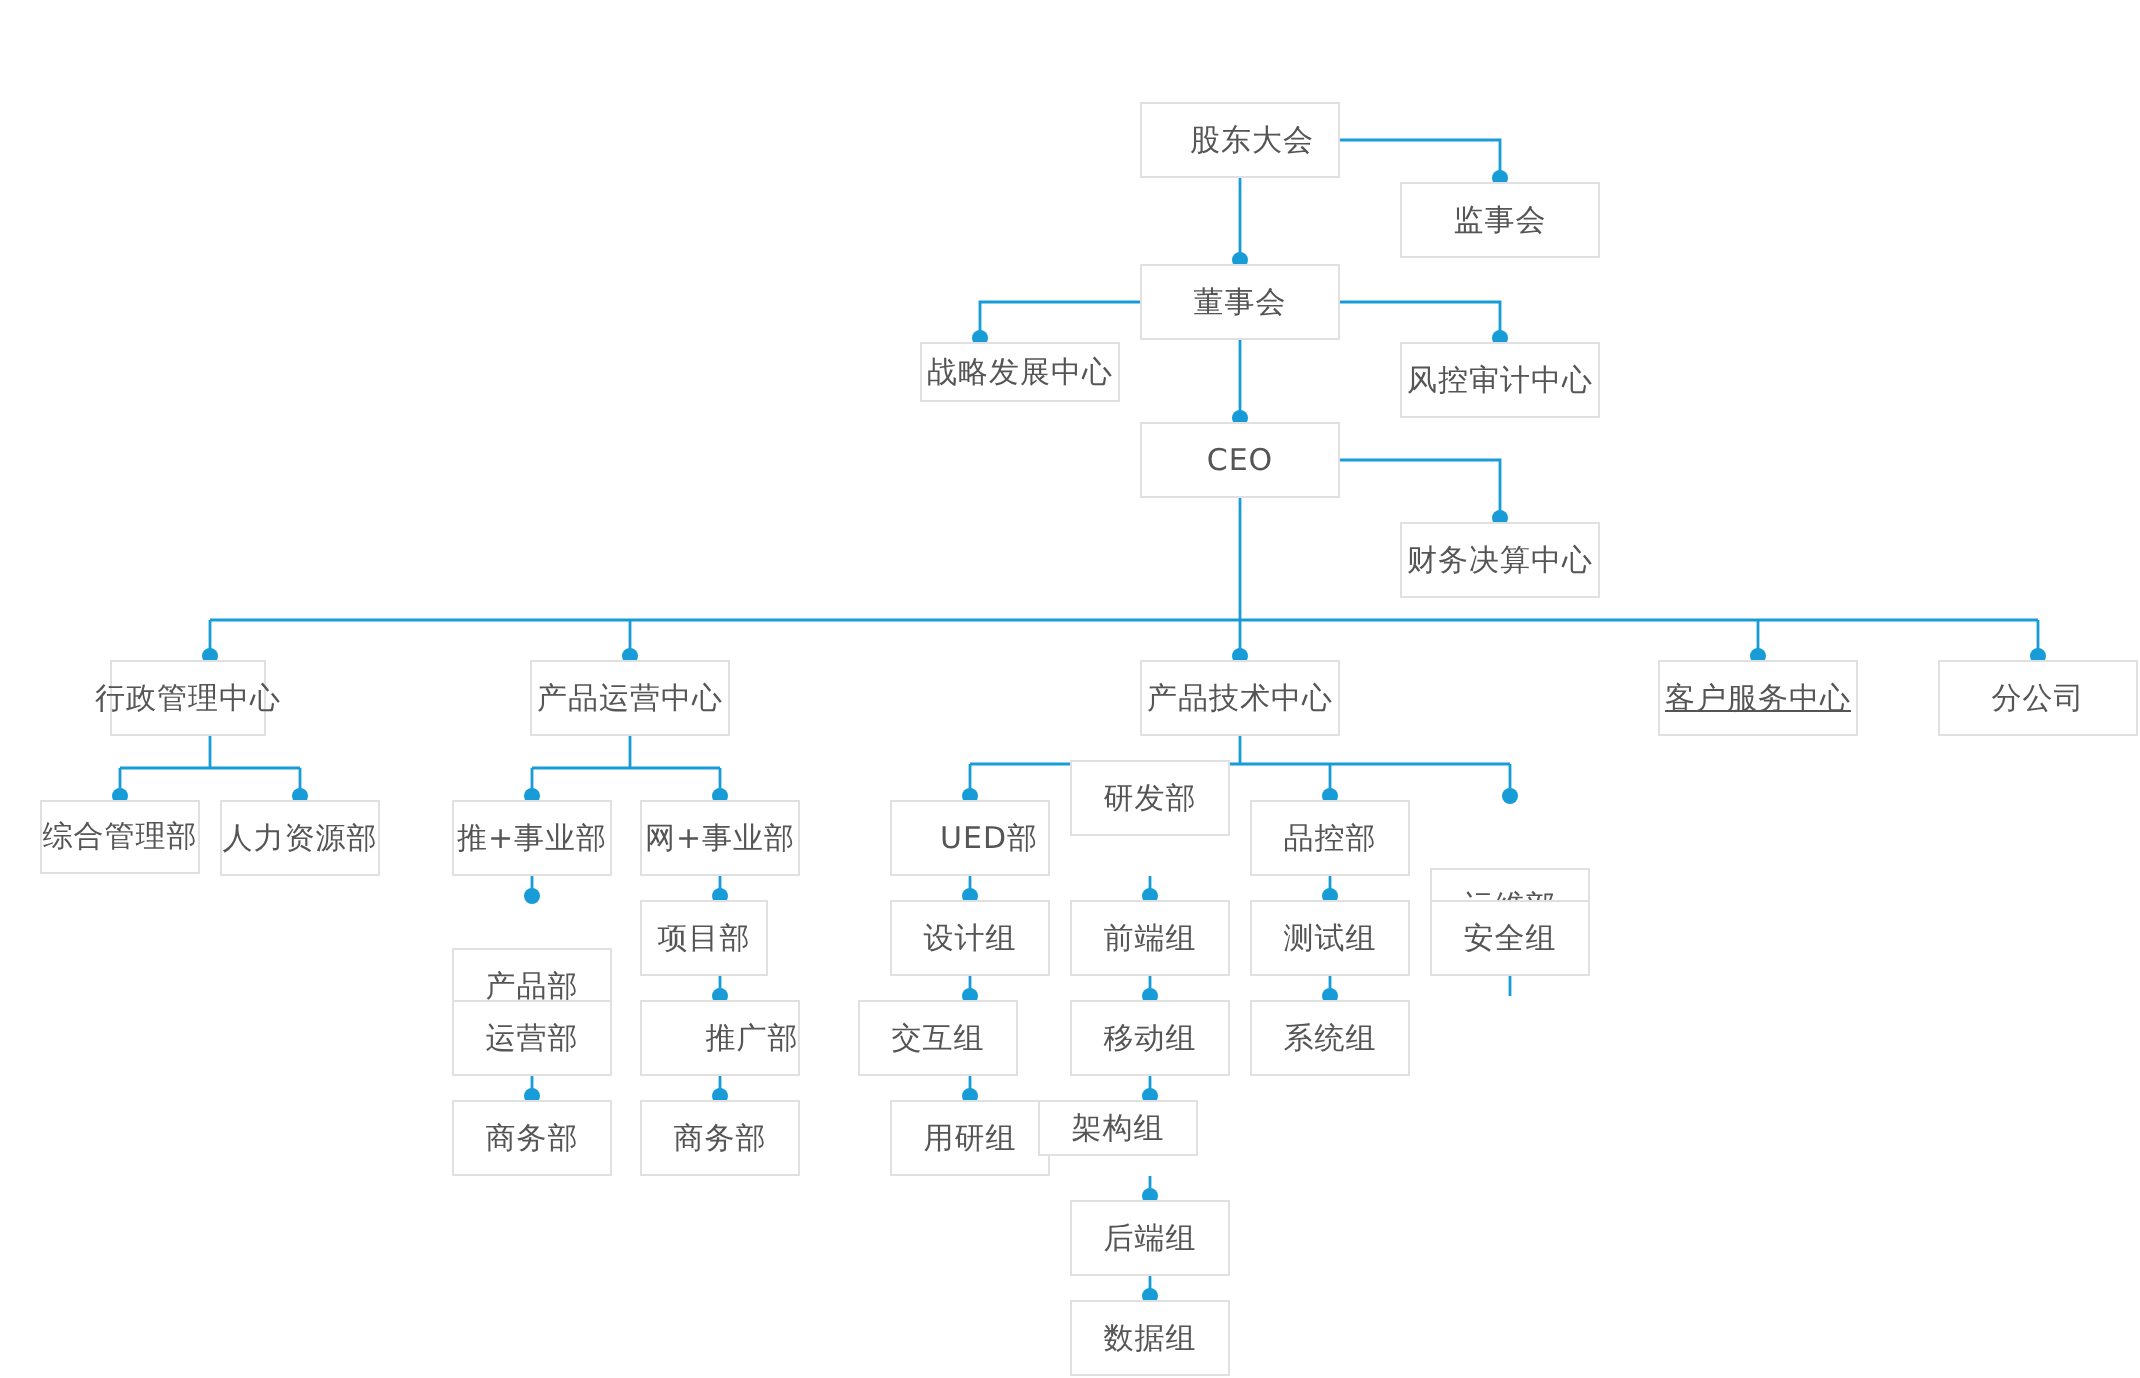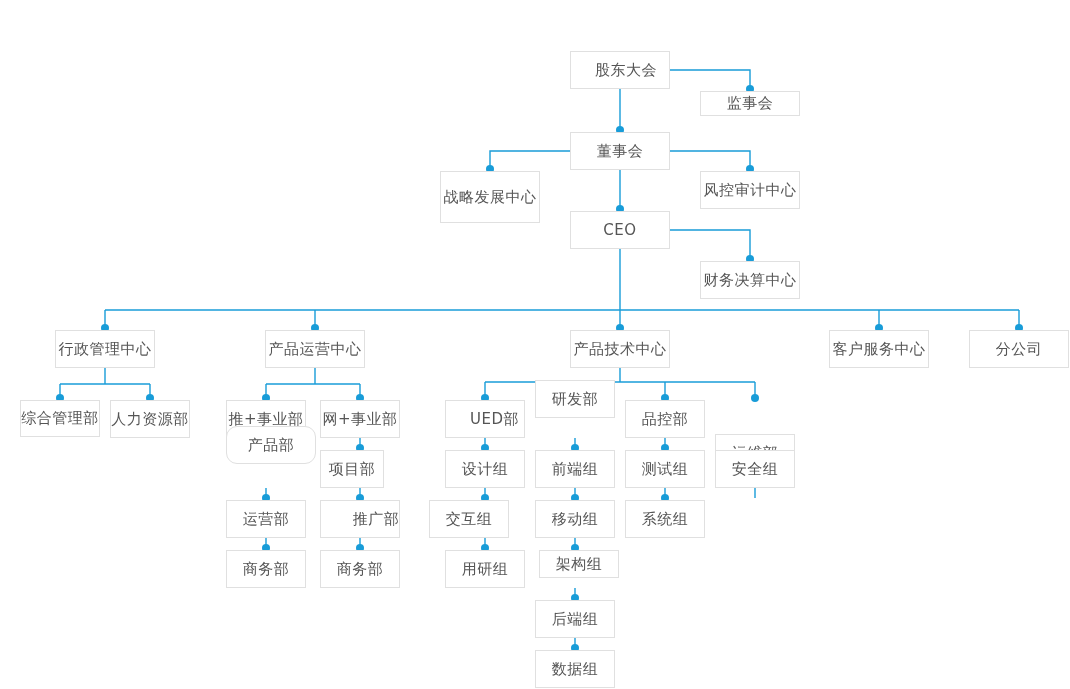--- a/index.html
+++ b/index.html
@@ -112,50 +112,50 @@
       <circle cx="575" cy="648" r="4" fill="#189cd8"></circle>
       <polyline points="665,438 665,448" fill="none" stroke="#189cd8" stroke-width="1.4"></polyline>
       <circle cx="665" cy="448" r="4" fill="#189cd8"></circle>
       <polyline points="755,438 755,498" fill="none" stroke="#189cd8" stroke-width="1.4"></polyline>
       <circle cx="665" cy="498" r="4" fill="#189cd8"></circle>
       <polyline points="665,538 665,448" fill="none" stroke="#189cd8" stroke-width="1.4"></polyline>
       <circle cx="755" cy="448" r="4" fill="#189cd8"></circle>
     </svg>
   <div id="nodes-layer">
       <div class="node" style="left: 570px; top: 51px; width: 100px; height: 38px; padding-left: 12px;">股东大会</div>
-      <div class="node" style="left: 700px; top: 91px; width: 100px; height: 25px; font-family: Liberation Serif, serif;">监事会</div>
+      <div class="node" style="left: 700px; top: 91px; width: 100px; height: 38px; font-family: Liberation Serif, serif;">监事会</div>
       <div class="node" style="left: 570px; top: 132px; width: 100px; height: 38px;">董事会</div>
-      <div class="node" style="left: 440px; top: 171px; width: 100px; height: 52px;">战略发展中心</div>
+      <div class="node" style="left: 460px; top: 171px; width: 100px; height: 30px;">战略发展中心</div>
       <div class="node" style="left: 700px; top: 171px; width: 100px; height: 38px;">风控审计中心</div>
       <div class="node" style="left: 570px; top: 211px; width: 100px; height: 38px;">CEO</div>
       <div class="node" style="left: 700px; top: 261px; width: 100px; height: 38px;">财务决算中心</div>
-      <div class="node" style="left: 55px; top: 330px; width: 100px; height: 38px;">行政管理中心</div>
+      <div class="node" style="left: 55px; top: 330px; width: 78px; height: 38px;">行政管理中心</div>
       <div class="node" style="left: 265px; top: 330px; width: 100px; height: 38px;">产品运营中心</div>
       <div class="node" style="left: 570px; top: 330px; width: 100px; height: 38px;">产品技术中心</div>
-      <div class="node" style="left: 829px; top: 330px; width: 100px; height: 38px;">客户服务中心</div>
+      <div class="node" style="left: 829px; top: 330px; width: 100px; height: 38px; text-decoration: underline;">客户服务中心</div>
       <div class="node" style="left: 969px; top: 330px; width: 100px; height: 38px;">分公司</div>
       <div class="node" style="left: 20px; top: 400px; width: 80px; height: 37px;">综合管理部</div>
       <div class="node" style="left: 110px; top: 400px; width: 80px; height: 38px;">人力资源部</div>
       <div class="node" style="left: 226px; top: 400px; width: 80px; height: 38px;">推+事业部</div>
       <div class="node" style="left: 320px; top: 400px; width: 80px; height: 38px;">网+事业部</div>
       <div class="node" style="left: 445px; top: 400px; width: 80px; height: 38px; padding-left: 19px;">UED部</div>
       <div class="node" style="left: 535px; top: 380px; width: 80px; height: 38px;">研发部</div>
       <div class="node" style="left: 625px; top: 400px; width: 80px; height: 38px;">品控部</div>
       <div class="node" style="left: 715px; top: 400px; width: 80px; height: 38px; margin-top: 34px;">运维部</div>
-      <div class="node" style="left: 226px; top: 426px; width: 90px; height: 38px; border-radius: 11px;">产品部</div>
+      <div class="node" style="left: 226px; top: 474px; width: 80px; height: 38px;">产品部</div>
       <div class="node" style="left: 226px; top: 500px; width: 80px; height: 38px;">运营部</div>
       <div class="node" style="left: 226px; top: 550px; width: 80px; height: 38px;">商务部</div>
       <div class="node" style="left: 320px; top: 450px; width: 64px; height: 38px;">项目部</div>
       <div class="node" style="left: 320px; top: 500px; width: 80px; height: 38px; padding-left: 32px;">推广部</div>
       <div class="node" style="left: 320px; top: 550px; width: 80px; height: 38px;">商务部</div>
       <div class="node" style="left: 445px; top: 450px; width: 80px; height: 38px;">设计组</div>
       <div class="node" style="left: 429px; top: 500px; width: 80px; height: 38px;">交互组</div>
       <div class="node" style="left: 445px; top: 550px; width: 80px; height: 38px;">用研组</div>
       <div class="node" style="left: 535px; top: 450px; width: 80px; height: 38px;">前端组</div>
       <div class="node" style="left: 535px; top: 500px; width: 80px; height: 38px;">移动组</div>
-      <div class="node" style="left: 539px; top: 550px; width: 80px; height: 28px;">架构组</div>
+      <div class="node" style="left: 519px; top: 550px; width: 80px; height: 28px;">架构组</div>
       <div class="node" style="left: 535px; top: 600px; width: 80px; height: 38px;">后端组</div>
       <div class="node" style="left: 535px; top: 650px; width: 80px; height: 38px;">数据组</div>
       <div class="node" style="left: 625px; top: 450px; width: 80px; height: 38px;">测试组</div>
       <div class="node" style="left: 625px; top: 500px; width: 80px; height: 38px;">系统组</div>
       <div class="node" style="left: 715px; top: 450px; width: 80px; height: 38px;">安全组</div>
     </div>
 </div>
 
 </body></html>

